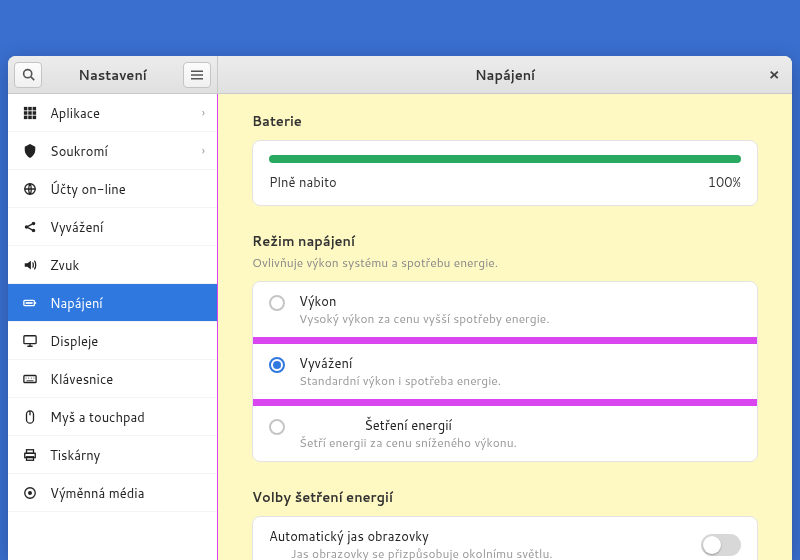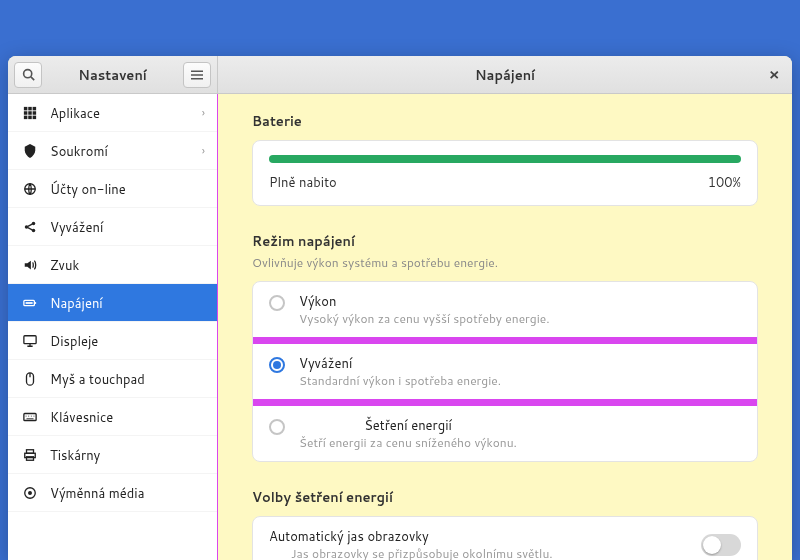--- a/index.html
+++ b/index.html
@@ -142,34 +142,34 @@
             <svg width="14" height="14" viewBox="0 0 16 16" fill="none" stroke="currentColor" stroke-width="1.5">
               <rect x="1" y="2" width="14" height="9" rx="1"></rect>
               <path d="M5 14h6M8 11v3"></path>
             </svg>
           </span>
           <span>Displeje</span>
         </div>
         <div class="nav-item">
           <span class="nav-icon">
             <svg width="14" height="14" viewBox="0 0 16 16" fill="none" stroke="currentColor" stroke-width="1.5">
+              <rect x="1" y="4" width="14" height="8" rx="1"></rect>
+              <path d="M3 7h1M6 7h1M9 7h1M12 7h1M4 10h8" stroke-width="1"></path>
+            </svg>
+          </span>
+          <span>Klávesnice</span>
+        </div>
+        <div class="nav-item">
+          <span class="nav-icon">
+            <svg width="14" height="14" viewBox="0 0 16 16" fill="none" stroke="currentColor" stroke-width="1.5">
               <rect x="4" y="1" width="8" height="14" rx="4"></rect>
               <line x1="8" y1="1" x2="8" y2="6"></line>
             </svg>
           </span>
           <span>Myš a touchpad</span>
-        </div>
-        <div class="nav-item">
-          <span class="nav-icon">
-            <svg width="14" height="14" viewBox="0 0 16 16" fill="none" stroke="currentColor" stroke-width="1.5">
-              <rect x="1" y="4" width="14" height="8" rx="1"></rect>
-              <path d="M3 7h1M6 7h1M9 7h1M12 7h1M4 10h8" stroke-width="1"></path>
-            </svg>
-          </span>
-          <span>Klávesnice</span>
         </div>
         <div class="nav-item">
           <span class="nav-icon">
             <svg width="14" height="14" viewBox="0 0 16 16" fill="none" stroke="currentColor" stroke-width="1.5">
               <rect x="2" y="6" width="12" height="5"></rect>
               <rect x="4" y="2" width="8" height="4"></rect>
               <rect x="4" y="10" width="8" height="4"></rect>
             </svg>
           </span>
           <span>Tiskárny</span>

